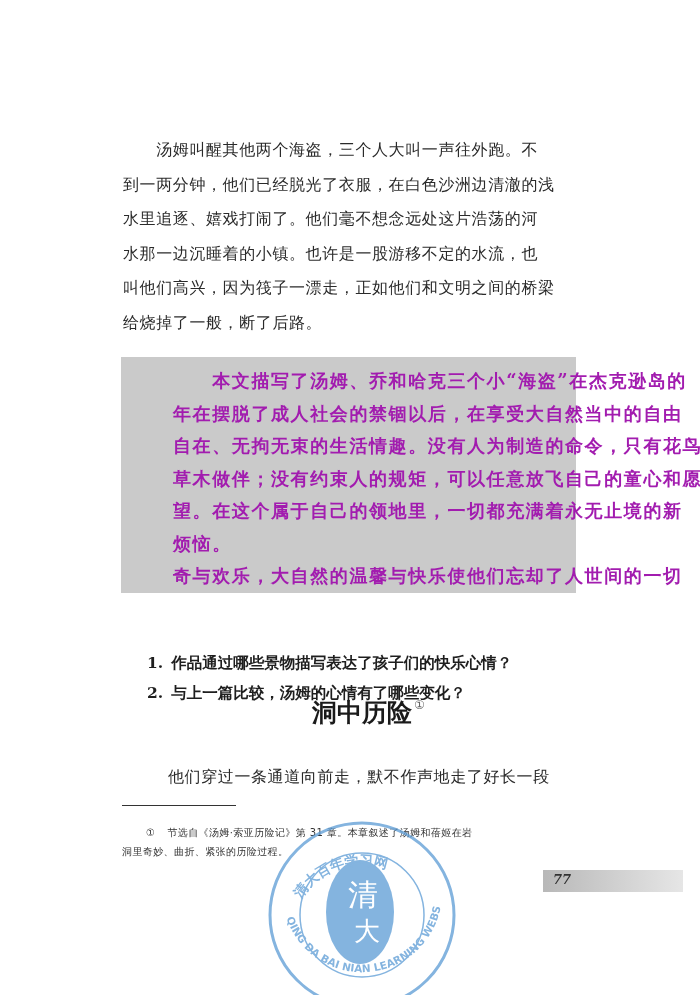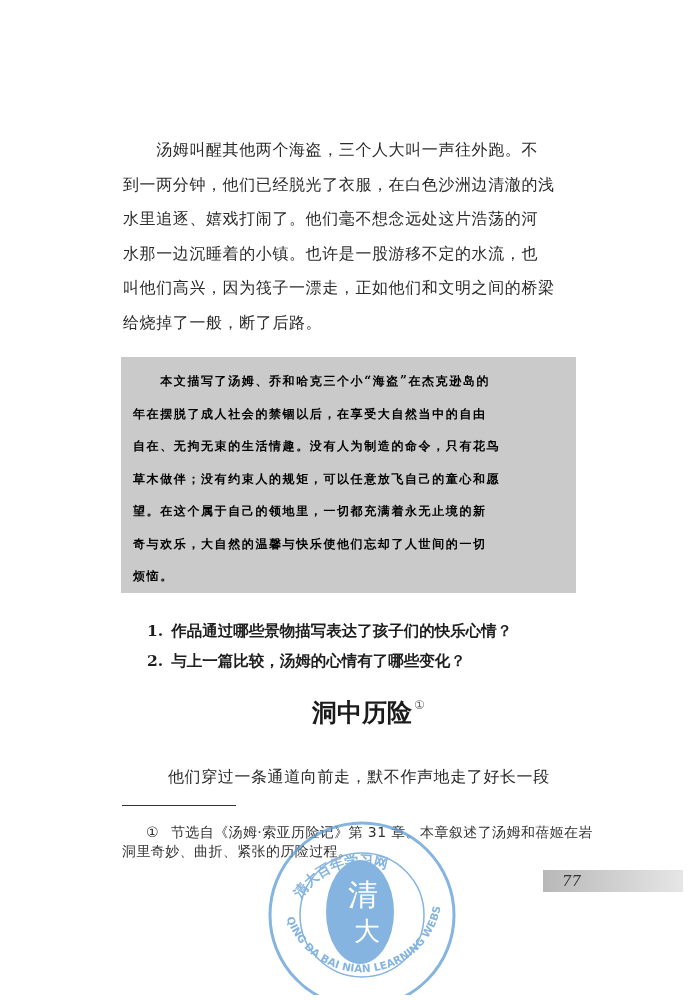--- a/index.html
+++ b/index.html
@@ -13,59 +13,59 @@
     margin: 0; text-align: justify;
   }
   .para .line { display: block; white-space: nowrap; height: 34.5px; }
   #p1 { top: 133px; }
   .summary-box {
     position: absolute; left: 121px; top: 357px; width: 455px; height: 236px;
     background: #cacaca; box-sizing: border-box; padding: 8px 10px 0 12px;
   }
   .summary-box .line {
     display: block; white-space: nowrap; font-family: "DejaVu Serif", serif;
-    font-size: 12px; line-height: 32.5px; letter-spacing: 1.6px; color: #000000; font-weight: bold;
+    font-size: 18px; line-height: 32.5px; letter-spacing: 1.6px; color: #a21caf; font-weight: bold; margin-left: 40px;
   }
-  .questions { position: absolute; left: 147px; top: 616px; }
+  .questions { position: absolute; left: 147px; top: 648px; }
   .question { font-size: 15.5px; line-height: 30px; white-space: nowrap; color: #1e1e1e; font-weight: bold; }
   .question .num { font-family: "DejaVu Serif", serif; margin-right: 8px; }
   .title { position: absolute; left: 312px; top: 696px; font-size: 25px; font-weight: bold; color: #1a1a1a; white-space: nowrap; }
   .title sup { font-size: 12px; font-weight: normal; color: #666; vertical-align: 12px; margin-left: 2px; }
   #p2 { top: 760px; left: 160px; width: 430px; margin-left: 8px; }
   .footnote-rule { position: absolute; left: 122px; top: 805px; width: 114px; height: 1px; background: #333; }
-  .footnote { position: absolute; left: 122px; top: 823px; width: 460px; font-size: 14px; line-height: 19px; color: #333; letter-spacing: 0.4px; }
+  .footnote { position: absolute; left: 122px; top: 823px; width: 460px; font-size: 10px; line-height: 19px; color: #333; letter-spacing: 0.4px; }
   .footnote .line { display: block; white-space: nowrap; }
   .footnote .fn-mark { margin-left: 24px; margin-right: 12px; }
   .page-bar {
     position: absolute; left: 543px; top: 870px; width: 140px; height: 22px;
     background: linear-gradient(to right, #b8b8b8, #e6e6e6);
   }
-  .page-num { position: absolute; left: 19px; top: 2px; font-family: "DejaVu Serif", serif; font-style: italic; font-size: 15px; color: #333; font-weight: normal; }
+  .page-num { position: absolute; left: 10px; top: 2px; font-family: "DejaVu Serif", serif; font-style: italic; font-size: 13px; color: #333; font-weight: bold; }
   .watermark { position: absolute; left: 262px; top: 820px; width: 200px; height: 175px; opacity: 0.75; pointer-events: none; }
 </style>
 </head>
 <body>
 
 <div class="para" id="p1">
   <span class="line">　　汤姆叫醒其他两个海盗，三个人大叫一声往外跑。不</span>
   <span class="line">到一两分钟，他们已经脱光了衣服，在白色沙洲边清澈的浅</span>
   <span class="line">水里追逐、嬉戏打闹了。他们毫不想念远处这片浩荡的河</span>
   <span class="line">水那一边沉睡着的小镇。也许是一股游移不定的水流，也</span>
   <span class="line">叫他们高兴，因为筏子一漂走，正如他们和文明之间的桥梁</span>
   <span class="line">给烧掉了一般，断了后路。</span>
 </div>
 
 <div class="summary-box">
   <span class="line">　　本文描写了汤姆、乔和哈克三个小“海盗”在杰克逊岛的</span>
   <span class="line">年在摆脱了成人社会的禁锢以后，在享受大自然当中的自由</span>
   <span class="line">自在、无拘无束的生活情趣。没有人为制造的命令，只有花鸟</span>
   <span class="line">草木做伴；没有约束人的规矩，可以任意放飞自己的童心和愿</span>
   <span class="line">望。在这个属于自己的领地里，一切都充满着永无止境的新</span>
+  <span class="line">烦恼。</span>
   <span class="line">奇与欢乐，大自然的温馨与快乐使他们忘却了人世间的一切</span>
-  <span class="line">烦恼。</span>
 </div>
 
 <div class="questions">
   <div class="question">
     <span class="num">1.</span><span>作品通过哪些景物描写表达了孩子们的快乐心情？</span>
   </div>
   <div class="question">
     <span class="num">2.</span><span>与上一篇比较，汤姆的心情有了哪些变化？</span>
   </div>
 </div>

